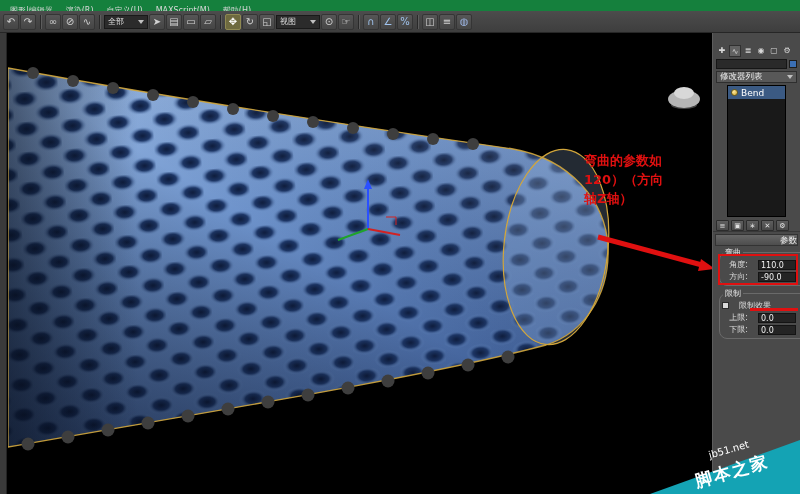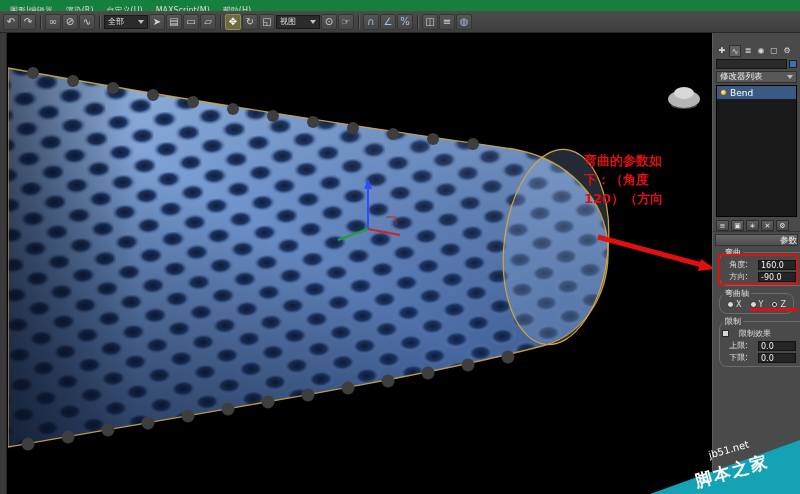--- a/index.html
+++ b/index.html
@@ -46,21 +46,21 @@
     background:#4a4a4a; border-left:1px solid #5c5c5c; font-size:8px; color:#ddd; }
   .panel-spacer { height:11px; }
   .tabs { display:flex; gap:1px; padding:1px 3px; }
   .tab { width:12px; height:12px; line-height:12px; text-align:center; font-size:8px; color:#d8d8d8; }
   .tab.active { background:#626262; border:1px solid #303030; }
   .namerow { display:flex; gap:2px; align-items:center; padding:1px 3px; height:12px; }
   .namefield { flex:1; height:10px; background:#2a2a2a; border:1px solid #161616; color:#ddd; font-size:8px; padding:0 2px; }
   .swatch { width:8px; height:8px; background:#3b6fb4; border:1px solid #1c1c1c; }
   .moddrop { margin:1px 3px; height:12px; background:#585858; border:1px solid #2e2e2e;
     display:flex; align-items:center; justify-content:space-between; padding:4px 3px; font-size:8.5px; color:#ececec; }
-  .stack { margin:2px 3px; height:132px; background:#191919; border:1px solid #000; overflow:hidden; }
+  .stack { margin:2px 14px; height:132px; background:#191919; border:1px solid #000; overflow:hidden; }
   .stackrow { display:flex; align-items:center; gap:3px; padding:1px 3px; height:13px;
     background:#3b5a83; color:#fff; font-size:9px; }
   .bulb { width:7px; height:7px; border-radius:50%; background:radial-gradient(circle at 35% 35%, #ffeaa0, #c9a42e); border:1px solid #6e5a12; }
   .stacktools { display:flex; gap:2px; padding:1px 3px; height:13px; align-items:center; border-bottom:1px solid #383838; }
   .stool { width:13px; height:11px; line-height:10px; text-align:center; font-size:7px; color:#e0e0e0;
     background:linear-gradient(#5e5e5e,#494949); border:1px solid #2c2c2c; border-radius:1px; }
   .rollout { margin:2px 2px 0; height:12px; line-height:11px; text-align:right; font-size:8.5px; color:#f2f2f2;
     background:linear-gradient(#676767,#4d4d4d); border:1px solid #333; }
   fieldset.grp { border:1px solid #6a6a6a; border-radius:8px; margin:1px 6px 2px; padding:0 2px 2px; }
   fieldset.grp legend { font-size:8px; color:#e4e4e4; padding:0 2px; margin-left:1px; }
@@ -221,22 +221,22 @@
       </g>
 
       <g>
         <line x1="590" y1="204" x2="694" y2="232" stroke="#e01010" stroke-width="5"></line>
         <polygon points="707,236 690,238 693,226" fill="#e01010"></polygon>
       </g>
     </svg>
 
     <div class="annotation">
       <div>弯曲的参数如</div>
-      <div>下：（角度</div>
       <div>120）（方向</div>
+      <div>轴Z轴）</div>
     </div>
   </div>
 
   <div class="sidepanel">
     <div class="panel-spacer"></div>
     <div class="tabs">
       <span class="tab">✚</span>
       <span class="tab active">∿</span>
       <span class="tab">≣</span>
       <span class="tab">◉</span>
@@ -263,53 +263,36 @@
       <span class="stool">∗</span>
       <span class="stool">✕</span>
       <span class="stool">⚙</span>
     </div>
     <div class="rollout">参数</div>
 
     <fieldset class="grp">
       <legend>弯曲</legend>
       <div class="prow">
         <span class="plabel">角度:</span>
-        <span class="pfield">160.0</span>
+        <span class="pfield">110.0</span>
         <span class="spinner">
             <i class="up"></i>
             <i class="dn"></i>
           </span>
       </div>
       <div class="prow">
         <span class="plabel">方向:</span>
         <span class="pfield">-90.0</span>
         <span class="spinner">
             <i class="up"></i>
             <i class="dn"></i>
           </span>
       </div>
     </fieldset>
 
-    <fieldset class="grp">
-      <legend>弯曲轴</legend>
-      <div class="raxis">
-        <label>
-            <i class="radio"></i>
-            <span>X</span>
-          </label>
-        <label>
-            <i class="radio"></i>
-            <span>Y</span>
-          </label>
-        <label>
-            <i class="radio sel"></i>
-            <span>Z</span>
-          </label>
-      </div>
-    </fieldset>
 
     <fieldset class="grp">
       <legend>限制</legend>
       <div class="prow">
         <i class="checkbox"></i>
         <span>限制效果</span>
       </div>
       <div class="prow">
         <span class="plabel">上限:</span>
         <span class="pfield">0.0</span>

